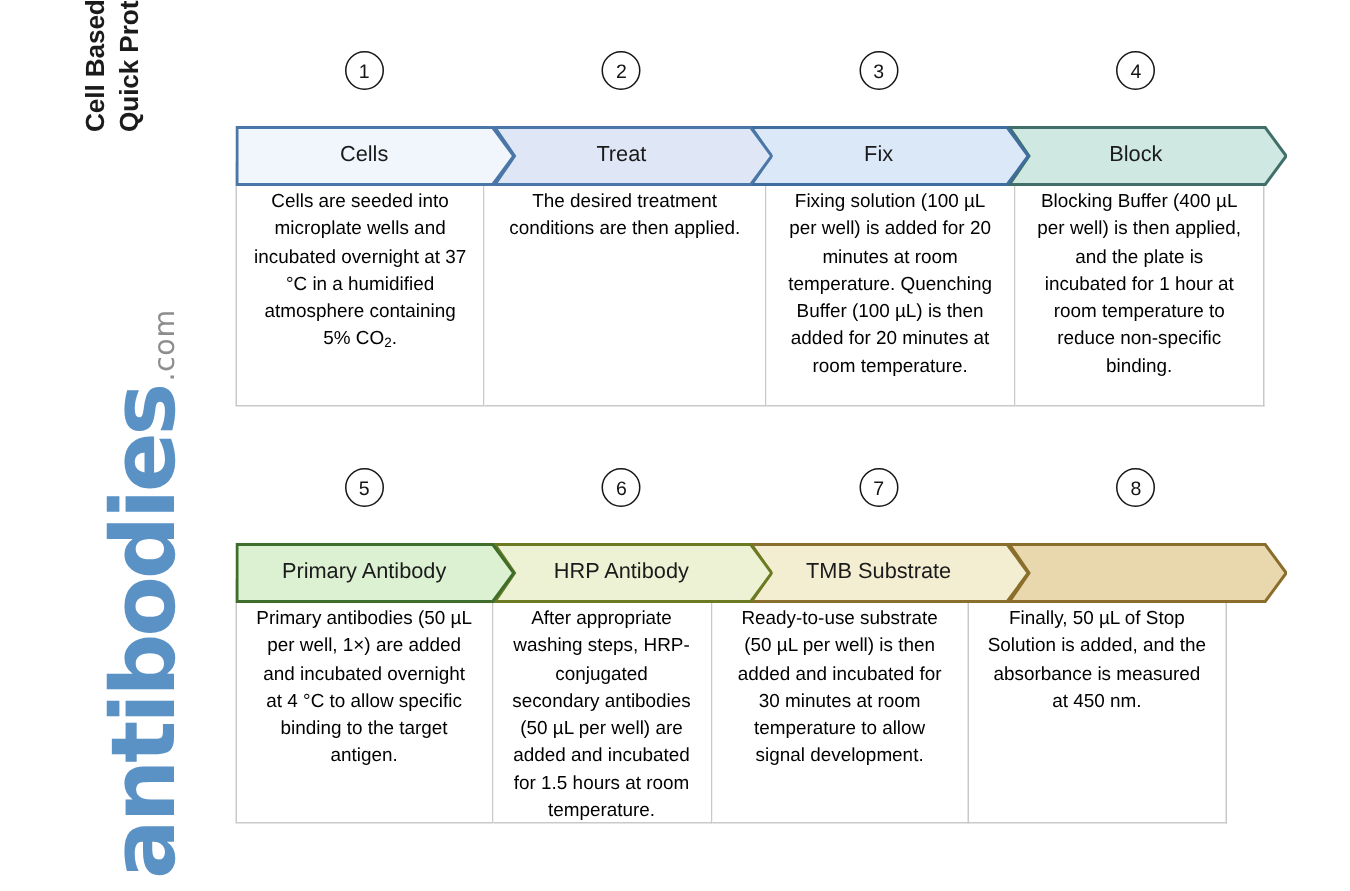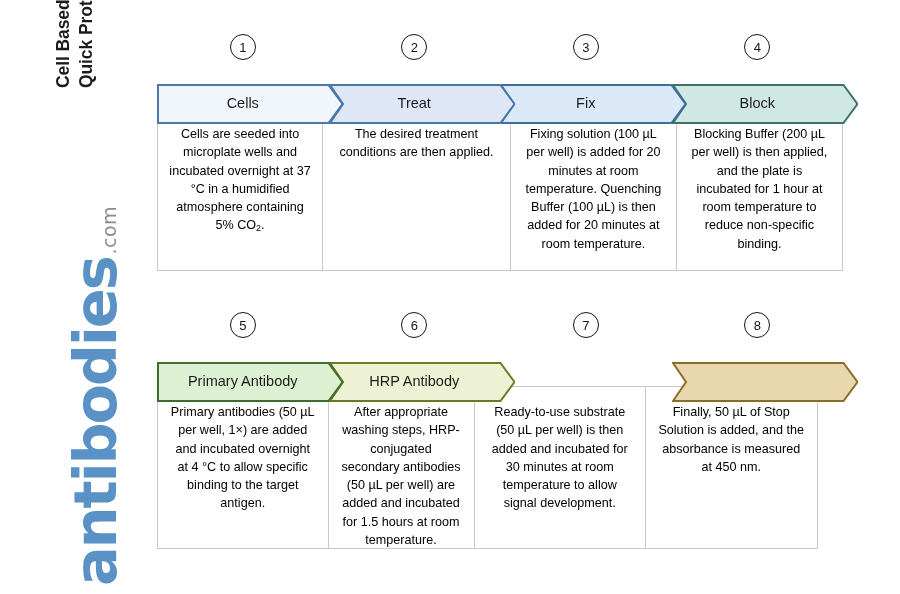--- a/index.html
+++ b/index.html
@@ -187,21 +187,21 @@
         <div class="box" style="width: 171.5px;">
           <div class="box-text">Cells are seeded into microplate wells and incubated overnight at 37 °C in a humidified atmosphere containing 5% CO<sub>2</sub>.</div>
         </div>
         <div class="box" style="width: 194px;">
           <div class="box-text">The desired treatment conditions are then applied.</div>
         </div>
         <div class="box" style="width: 171.5px;">
           <div class="box-text">Fixing solution (100 µL per well) is added for 20 minutes at room temperature. Quenching Buffer (100 µL) is then added for 20 minutes at room temperature.</div>
         </div>
         <div class="box" style="width: 171.5px;">
-          <div class="box-text">Blocking Buffer (200 µL per well) is then applied, and the plate is incubated for 1 hour at room temperature to reduce non-specific binding.</div>
+          <div class="box-text">Blocking Buffer (400 µL per well) is then applied, and the plate is incubated for 1 hour at room temperature to reduce non-specific binding.</div>
         </div>
       </div>
     </div>
   <div class="row" id="row2">
       <div class="badges">
         <div class="badge" style="left: 72.75px;">5</div>
         <div class="badge" style="left: 244.25px;">6</div>
         <div class="badge" style="left: 415.75px;">7</div>
         <div class="badge" style="left: 587.25px;">8</div>
       </div>
@@ -211,20 +211,26 @@
             <polygon points="1,1 171.5,1 185.5,20 171.5,39 1,39" fill="#dcf0d2" stroke="#3f6e2c" stroke-width="2" stroke-linejoin="miter"></polygon>
           </svg>
           <span class="chev-label" style="margin-right: 15px;">Primary Antibody</span>
         </div>
         <div class="chev" style="left: 171.5px; width: 186.5px; z-index: 3;">
           <svg viewBox="0 0 186.5 40" preserveAspectRatio="none">
             <polygon points="1,1 171.5,1 185.5,20 171.5,39 1,39 14,20" fill="#eef2d4" stroke="#6b7b22" stroke-width="2" stroke-linejoin="miter"></polygon>
           </svg>
           <span class="chev-label" style="margin-right: 15px;">HRP Antibody</span>
         </div>
+        <div class="chev" style="left: 343px; width: 186.5px; z-index: 2;">
+          <svg viewBox="0 0 186.5 40" preserveAspectRatio="none">
+            <polygon points="1,1 171.5,1 185.5,20 171.5,39 1,39 14,20" fill="#f3edd2" stroke="#8a6f2c" stroke-width="2" stroke-linejoin="miter"></polygon>
+          </svg>
+          <span class="chev-label" style="margin-right: 15px;">TMB Substrate</span>
+        </div>
         <div class="chev" style="left: 514.5px; width: 186.5px; z-index: 1;">
           <svg viewBox="0 0 186.5 40" preserveAspectRatio="none">
             <polygon points="1,1 171.5,1 185.5,20 171.5,39 1,39 14,20" fill="#e9d8ae" stroke="#8a6d2b" stroke-width="2" stroke-linejoin="miter"></polygon>
           </svg>
         </div>
       </div>
       <div class="boxes">
         <div class="box" style="width: 171.5px;">
           <div class="box-text">Primary antibodies (50 µL per well, 1×) are added and incubated overnight at 4 °C to allow specific binding to the target antigen.</div>
         </div>

